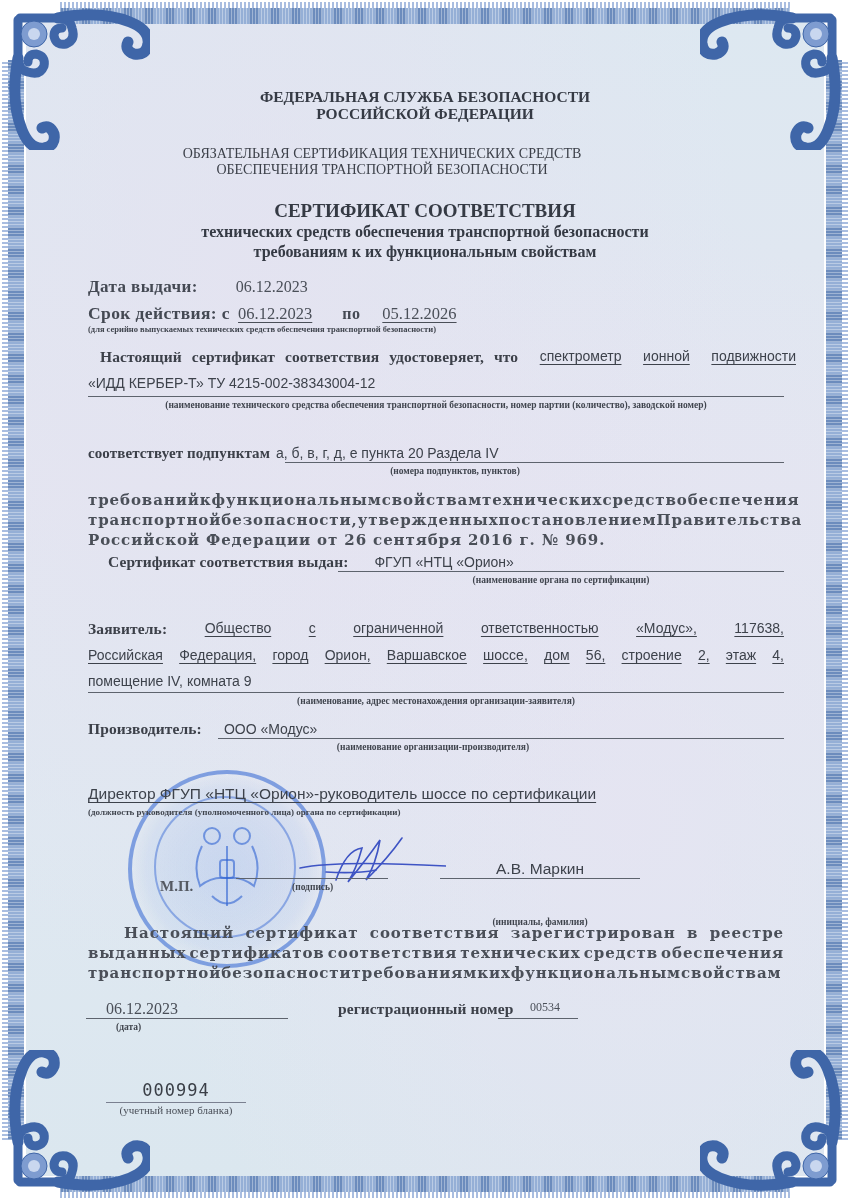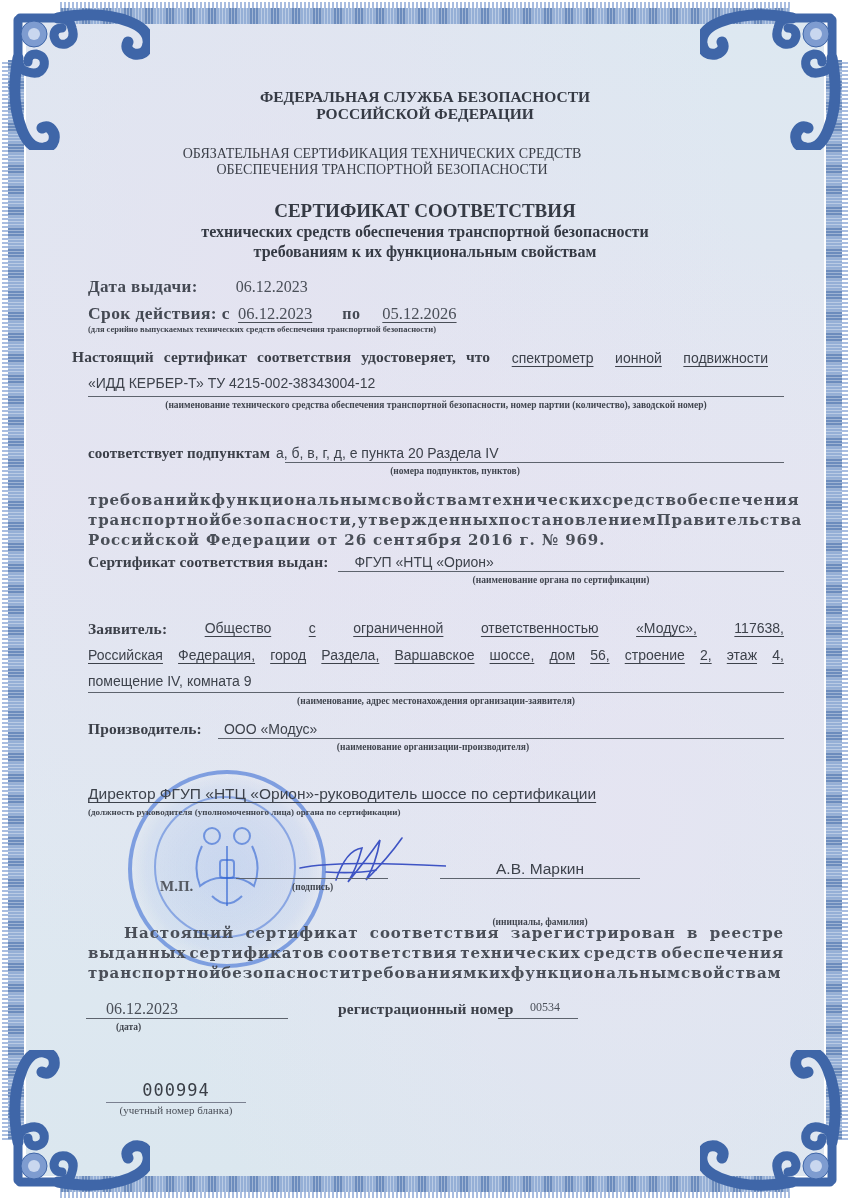--- a/index.html
+++ b/index.html
@@ -157,21 +157,21 @@
   </div>
 
   <div class="abs" style="left:88px; top:303px; white-space:nowrap;">
     <span class="lbl-wide" style="font-size:17.5px;">Срок действия: с</span>
     <span class="lbl u" style="margin-left:4px; font-size:16.5px; color:#4a4f58;">06.12.2023</span>
     <span class="lbl-wide" style="margin-left:26px; font-size:16px;">по</span>
     <span class="lbl u" style="margin-left:18px; font-size:16.5px; color:#4a4f58;">05.12.2026</span>
   </div>
   <div class="abs cap" style="left:88px; top:324px; font-size:8.5px;">(для серийно выпускаемых технических средств обеспечения транспортной безопасности)</div>
 
-  <div class="abs justify-line" style="left:72px; width:696px; top:348px;align-items:flex-end;">
+  <div class="abs justify-line" style="left:100px; width:696px; top:348px;">
     <span class="body-serif" style="font-weight:bold; font-size:15.5px; word-spacing:6px;">Настоящий сертификат соответствия удостоверяет, что</span>
     <span class="val u">спектрометр</span>
     <span class="val u">ионной</span>
     <span class="val u">подвижности</span>
   </div>
   <div class="abs val" style="left:88px; top:375px;">«ИДД КЕРБЕР-Т» ТУ 4215-002-38343004-12</div>
   <div class="line" style="left:88px; width:696px; top:396px;"></div>
   <div class="abs cap center" style="left:88px; width:696px; top:400px;">(наименование технического средства обеспечения транспортной безопасности, номер партии (количество), заводской номер)</div>
 
   <div class="abs" style="left:88px; top:444px; white-space:nowrap;">
@@ -193,40 +193,40 @@
   <div class="abs justify-line mono-ish" style="left:88px; width:696px; top:511px;">
     <span>транспортной</span>
     <span>безопасности,</span>
     <span>утвержденных</span>
     <span>постановлением</span>
     <span>Правительства</span>
   </div>
   <div class="abs mono-ish" style="left:88px; top:531px;">Российской Федерации от 26 сентября 2016 г. № 969.</div>
 
   <div class="abs" style="left:88px; top:553px; white-space:nowrap;">
-    <span class="body-serif" style="font-size:15.5px;">Сертификат соответствия выдан:</span>
+    <span class="body-serif" style="font-size:15.5px;margin-left:20px;">Сертификат соответствия выдан:</span>
     <span class="val" style="margin-left:22px;">ФГУП «НТЦ «Орион»</span>
   </div>
   <div class="line" style="left:338px; width:446px; top:571px;"></div>
   <div class="abs cap center" style="left:338px; width:446px; top:575px;">(наименование органа по сертификации)</div>
 
   <div class="abs justify-line" style="left:88px; width:696px; top:620px;">
     <span class="body-serif" style="font-size:15.5px;">Заявитель:</span>
     <span class="val u">Общество</span>
     <span class="val u">с</span>
     <span class="val u">ограниченной</span>
     <span class="val u">ответственностью</span>
     <span class="val u">«Модус»,</span>
     <span class="val u">117638,</span>
   </div>
   <div class="abs justify-line" style="left:88px; width:696px; top:647px;">
     <span class="val u">Российская</span>
     <span class="val u">Федерация,</span>
     <span class="val u">город</span>
-    <span class="val u">Раздела,</span>
+    <span class="val u">Орион,</span>
     <span class="val u">Варшавское</span>
     <span class="val u">шоссе,</span>
     <span class="val u">дом</span>
     <span class="val u">56,</span>
     <span class="val u">строение</span>
     <span class="val u">2,</span>
     <span class="val u">этаж</span>
     <span class="val u">4,</span>
   </div>
   <div class="abs val" style="left:88px; top:673px;">помещение IV, комната 9</div>

